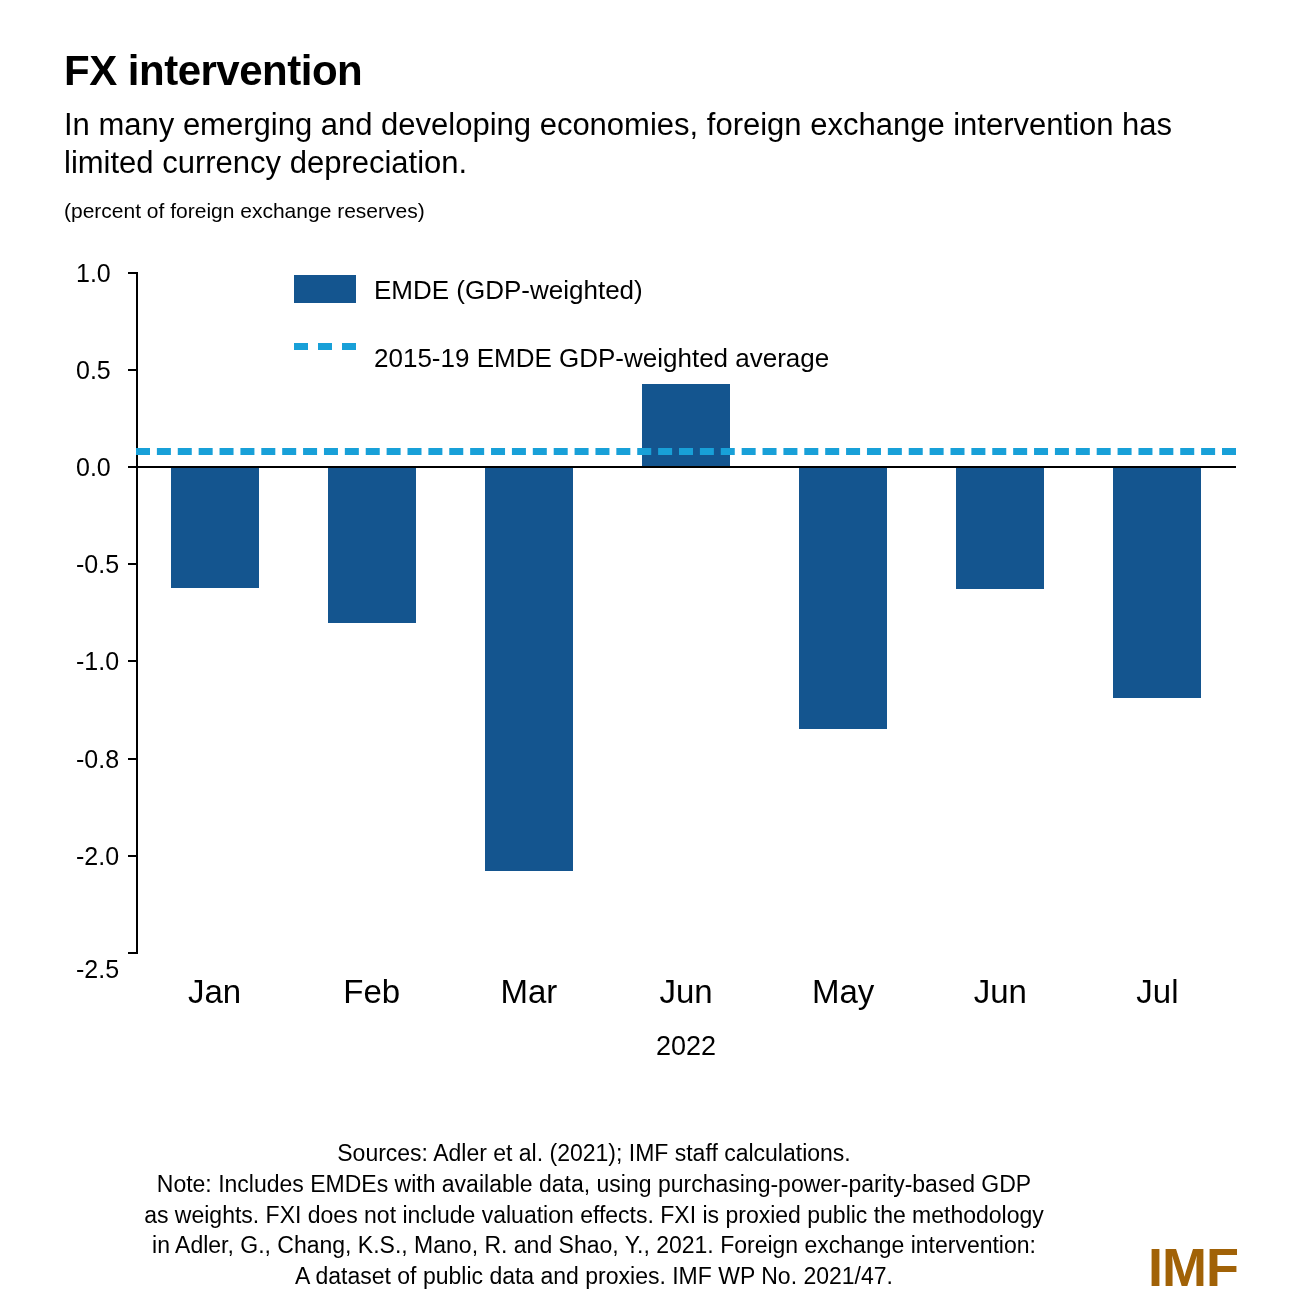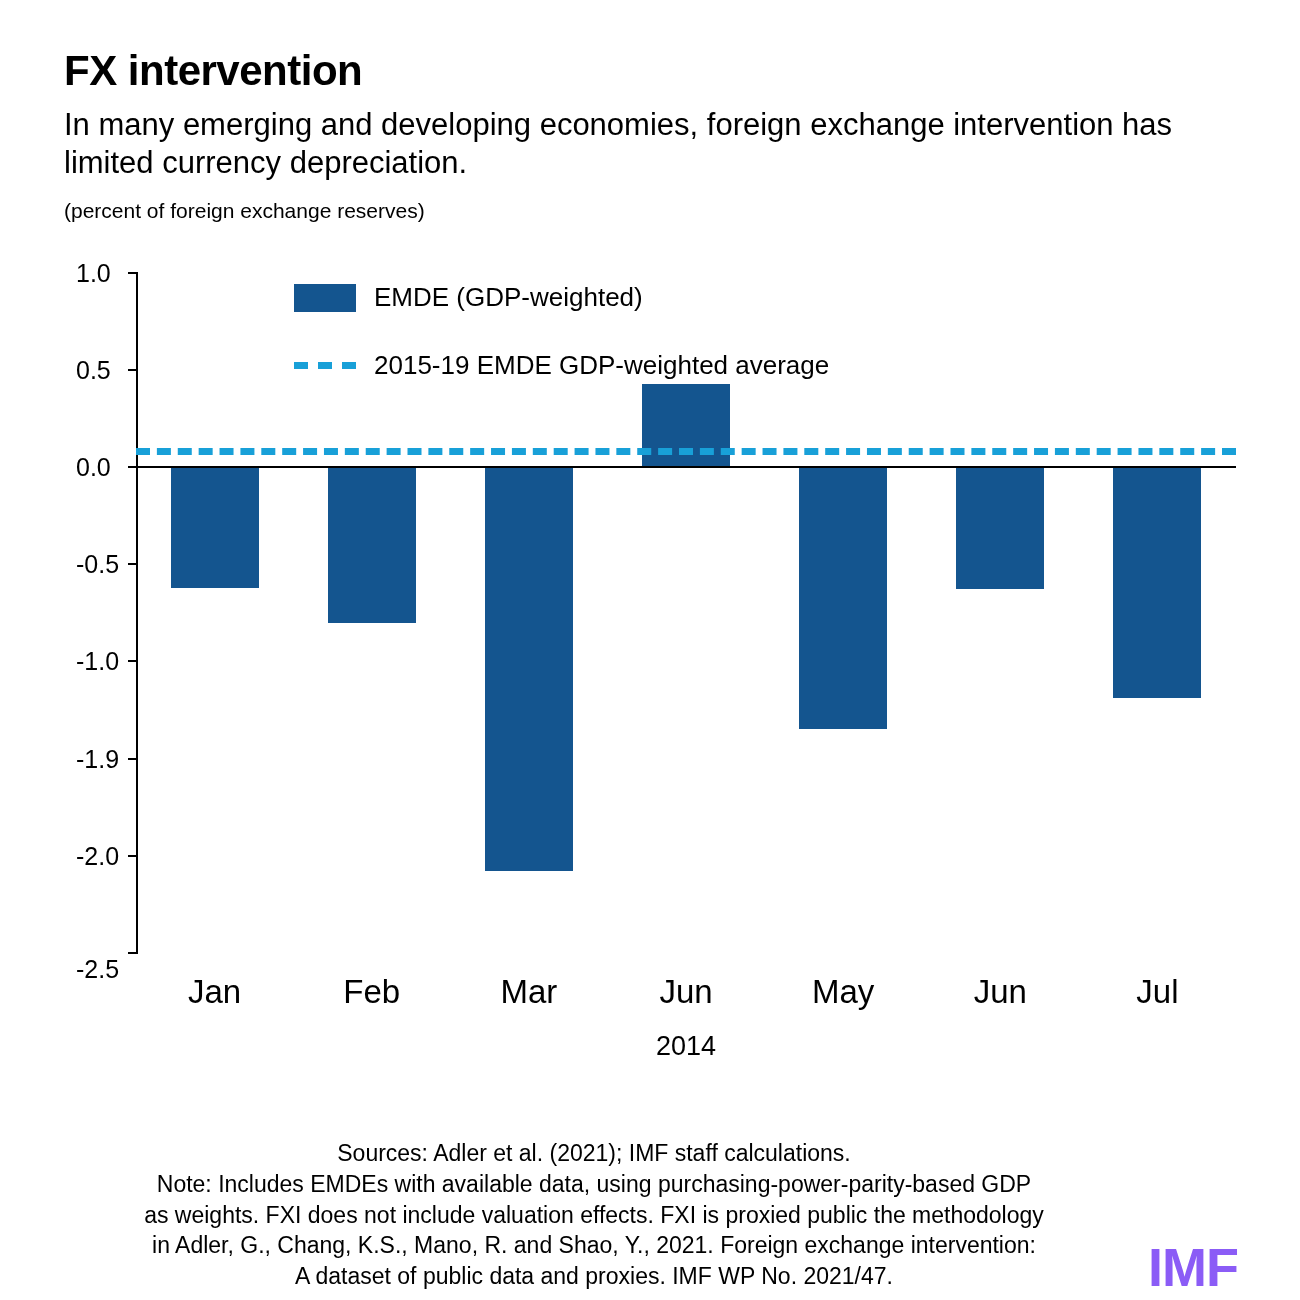--- a/index.html
+++ b/index.html
@@ -89,21 +89,20 @@
     border-top: 7px dashed #18a0d8;
   }
   .legend {
     position: absolute;
     left: 230px;
     top: 30px;
     font-size: 26px;
   }
   .legend-row {
     display: flex;
-    align-items: center;
     height: 46px;
     margin-bottom: 22px;
   }
   .legend-swatch-bar {
     width: 62px;
     height: 28px;
     background: #14558f;
     margin-right: 18px;
   }
   .legend-swatch-line {
@@ -135,21 +134,21 @@
     font-size: 23px;
     line-height: 1.34;
   }
   .footer div { white-space: pre-wrap; text-align: center; }
   .imf-logo {
     position: absolute;
     right: 62px;
     top: 1188px;
     font-size: 54px;
     font-weight: bold;
-    color: #8b5cf6;
+    color: #a16207;
     letter-spacing: -1px;
   }
 </style>
 </head>
 <body>
 
 <div class="page">
 
   <h1 class="title">FX intervention</h1>
   <p class="subtitle">In many emerging and developing economies, foreign exchange intervention has limited currency depreciation.</p>
@@ -161,21 +160,21 @@
         <div class="ytick" style="top: 28px;">1.0</div>
         <div class="ytick-mark" style="top: 28px;"></div>
         <div class="ytick" style="top: 125.143px;">0.5</div>
         <div class="ytick-mark" style="top: 125.143px;"></div>
         <div class="ytick" style="top: 222.286px;">0.0</div>
         <div class="ytick-mark" style="top: 222.286px;"></div>
         <div class="ytick" style="top: 319.429px;">-0.5</div>
         <div class="ytick-mark" style="top: 319.429px;"></div>
         <div class="ytick" style="top: 416.571px;">-1.0</div>
         <div class="ytick-mark" style="top: 416.571px;"></div>
-        <div class="ytick" style="top: 513.714px;">-1.9</div>
+        <div class="ytick" style="top: 513.714px;">-0.8</div>
         <div class="ytick-mark" style="top: 513.714px;"></div>
         <div class="ytick" style="top: 610.857px;">-2.0</div>
         <div class="ytick-mark" style="top: 610.857px;"></div>
         <div class="ytick" style="top: 708px; margin-top: 16px;">-2.5</div>
         <div class="ytick-mark" style="top: 708px;"></div>
       </div>
     <div id="bars">
         <div class="bar" style="left: 106.571px; top: 222.286px; width: 88px; height: 120.457px; background: rgb(20, 85, 143);"></div>
         <div class="bar" style="left: 263.714px; top: 222.286px; width: 88px; height: 155.429px; background: rgb(20, 85, 143);"></div>
         <div class="bar" style="left: 420.857px; top: 222.286px; width: 88px; height: 404.114px; background: rgb(20, 85, 143);"></div>
@@ -200,21 +199,21 @@
       <div class="legend-row">
         <span class="legend-swatch-bar"></span>
         <span>EMDE (GDP-weighted)</span>
       </div>
       <div class="legend-row">
         <span class="legend-swatch-line"></span>
         <span>2015-19 EMDE GDP-weighted average</span>
       </div>
     </div>
 
-    <div class="xaxis-title" id="xaxis-title" style="top: 786px;">2014</div>
+    <div class="xaxis-title" id="xaxis-title" style="top: 786px;">2022</div>
   </div>
 
   <div class="footer">
     <div>Sources: Adler et al. (2021); IMF staff calculations.</div>
     <div>Note: Includes EMDEs with available data, using purchasing-power-parity-based GDP</div>
     <div>as weights. FXI does not include valuation effects. FXI is proxied public the methodology</div>
     <div>in Adler, G., Chang, K.S., Mano, R. and Shao, Y., 2021. Foreign exchange intervention:</div>
     <div>A dataset of public data and proxies. IMF WP No. 2021/47.</div>
   </div>
 

